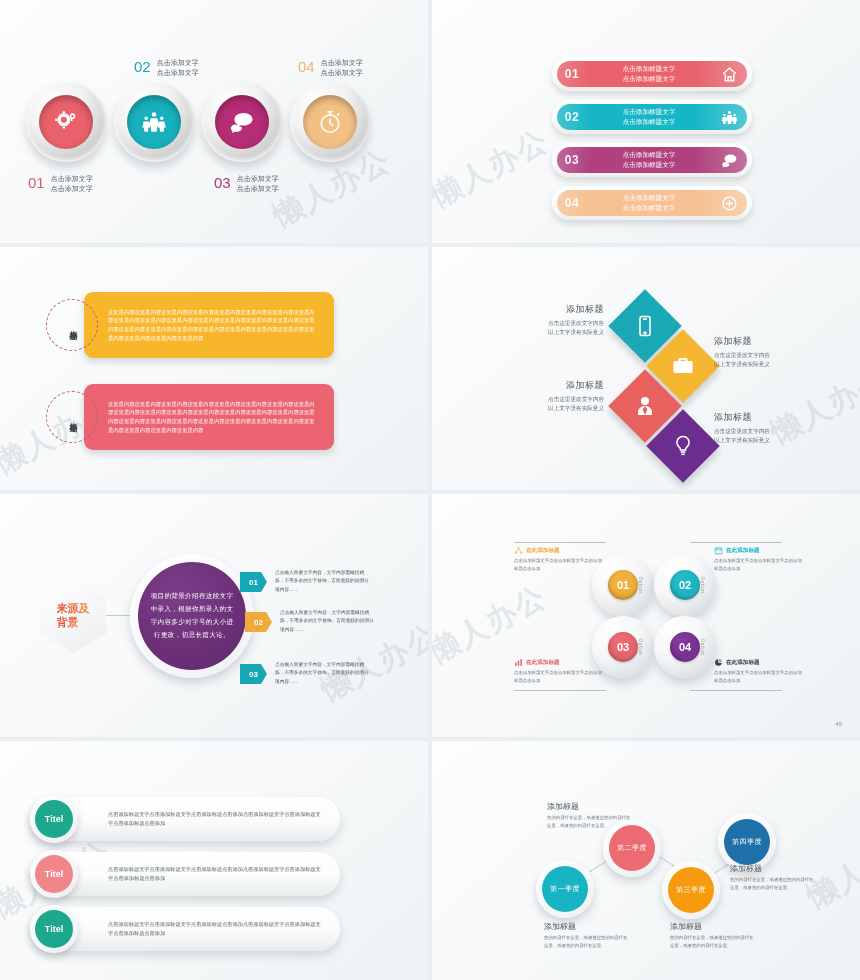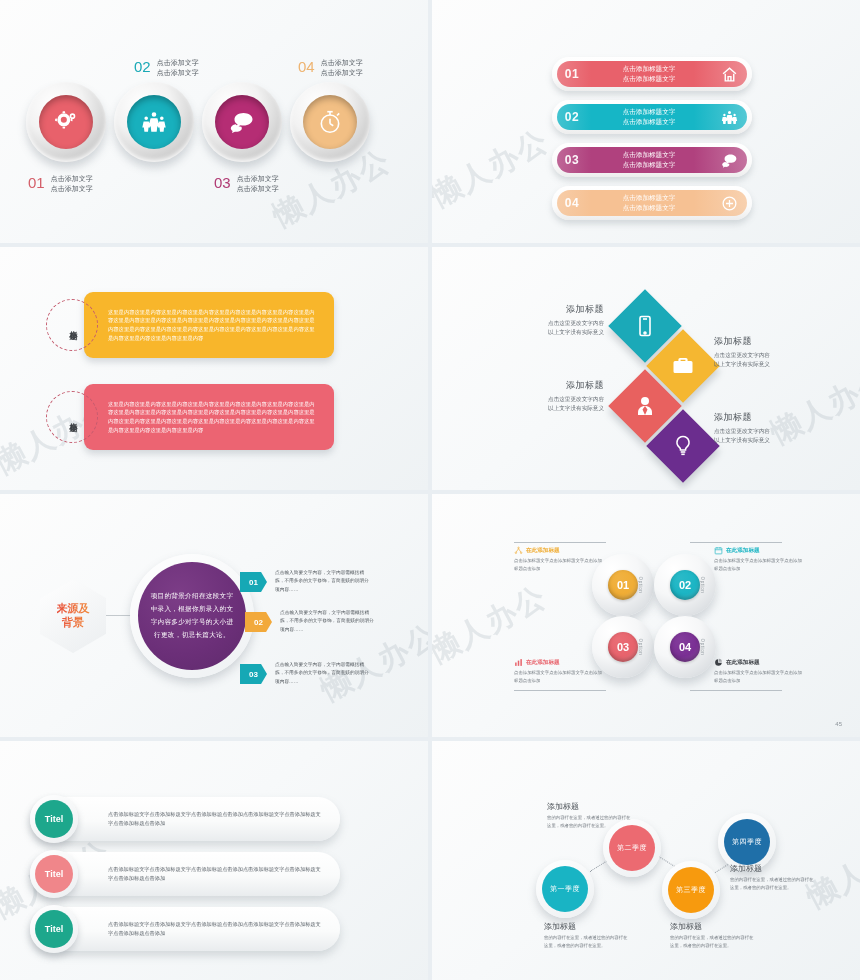--- a/index.html
+++ b/index.html
@@ -98,21 +98,21 @@
   .dia-p { font-size:5.6px; line-height:1.6; color:#5e656c; }
 
   
   .hex {
     position:absolute; width:66px; height:74px;
     background: linear-gradient(145deg,#ffffff,#ebeef0);
     clip-path: polygon(50% 0%, 100% 26%, 100% 74%, 50% 100%, 0% 74%, 0% 26%);
     display:flex; align-items:center; justify-content:center;
     filter: drop-shadow(2px 3px 4px rgba(120,130,140,0.35));
   }
-  .hex-t { font-size:11px; font-weight:bold; line-height:1.25; text-align:center;
+  .hex-t { font-size:11px; font-weight:bold; line-height:1.25; text-align:left;
            background: linear-gradient(90deg,#e8503c,#f08a3c);
            -webkit-background-clip:text; background-clip:text; color:transparent; }
   .bigring {
     position:absolute; width:124px; height:124px; border-radius:50%;
     background: linear-gradient(150deg,#ffffff,#eef1f3);
     box-shadow: 0 5px 10px rgba(120,130,140,0.30);
     display:flex; align-items:center; justify-content:center;
   }
   .bigcircle {
     width:108px; height:108px; border-radius:50%;

